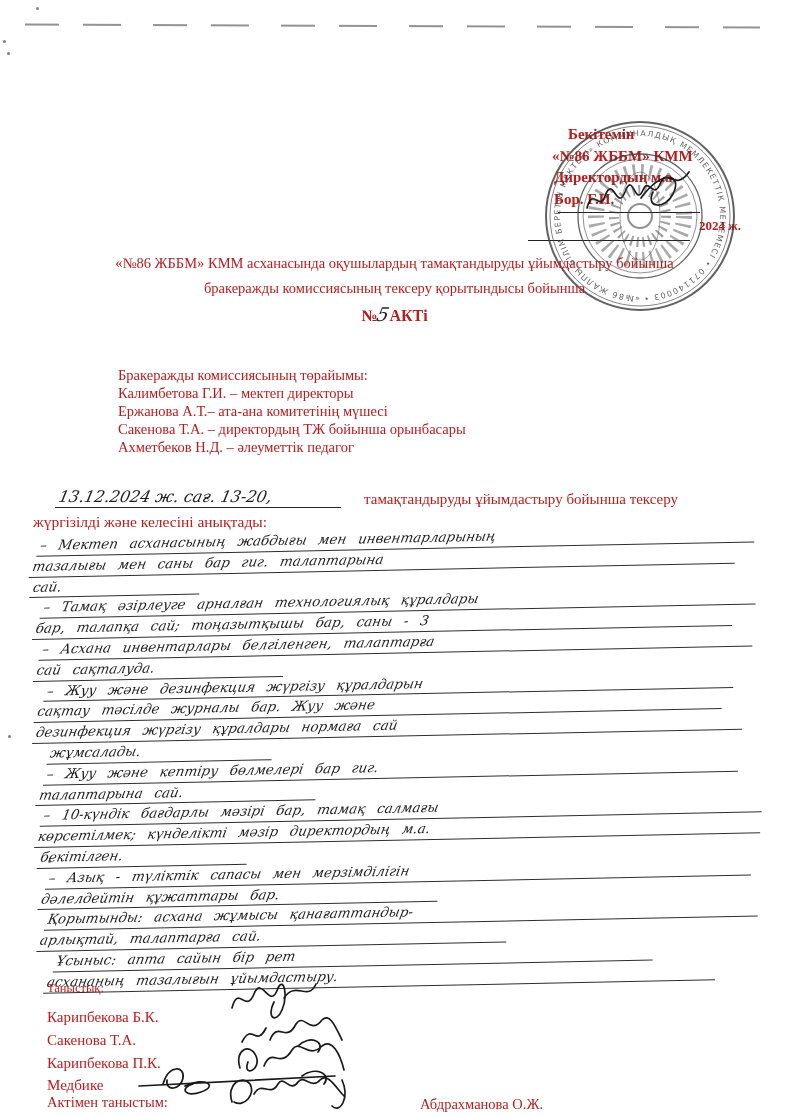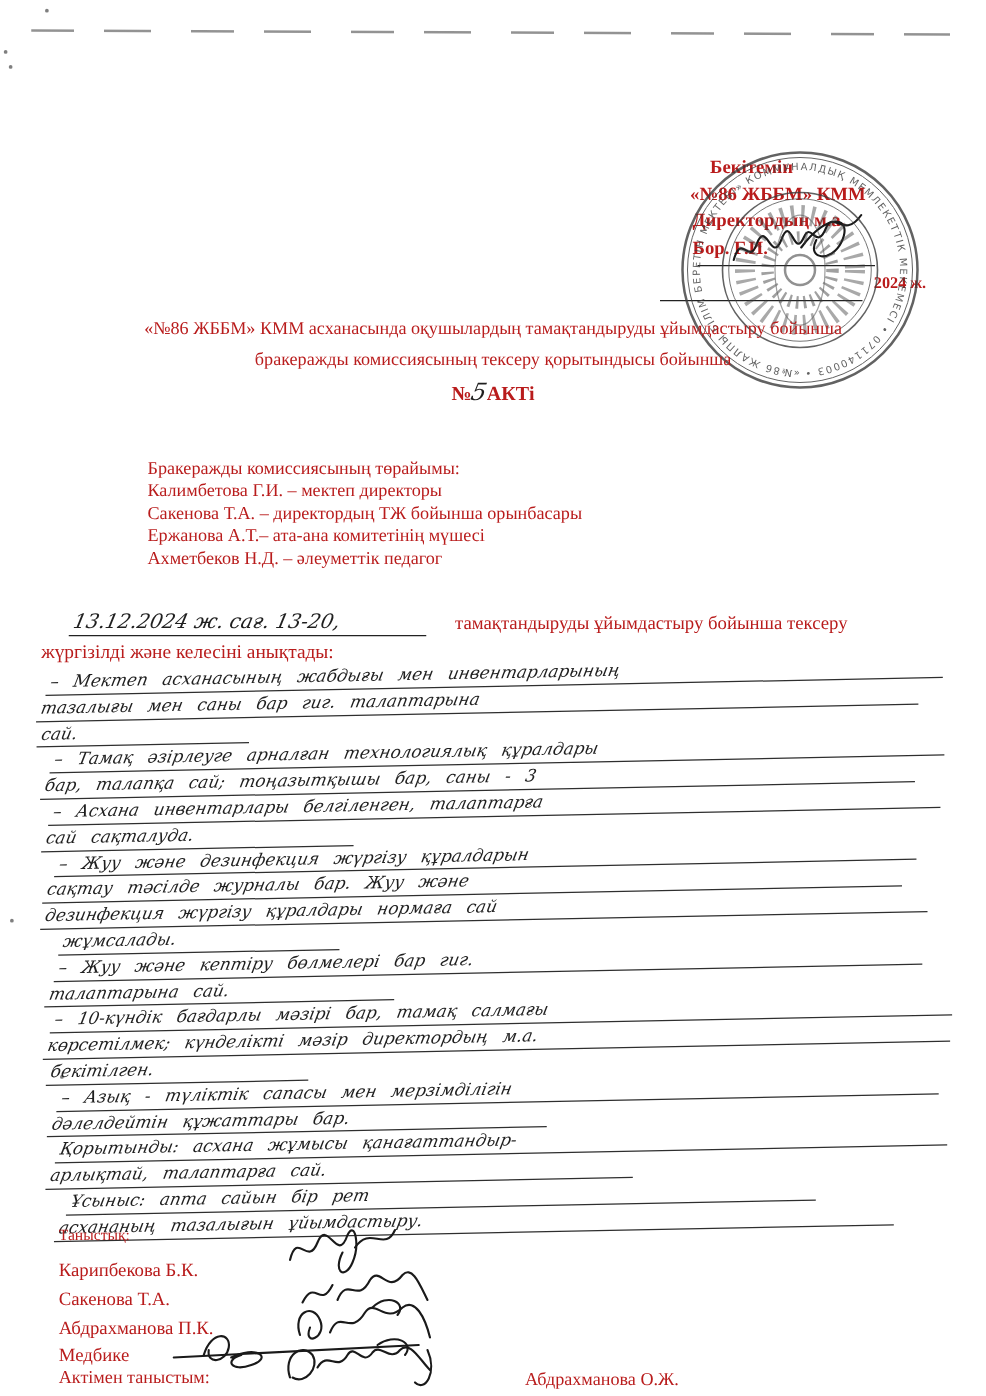--- a/index.html
+++ b/index.html
@@ -80,22 +80,22 @@
 
   <div class="abs center" style="left:0;top:303px;font-size:16px;">
     <span class="serif b">№</span><span class="hw" style="font-size:19px;">5</span><span class="serif b">АКТі</span>
     
   </div>
 
 
   <div class="abs" style="left:118px;top:366px;">
     <div class="com-line serif">Бракеражды комиссиясының төрайымы:</div>
     <div class="com-line serif">Калимбетова Г.И. – мектеп директоры</div>
+    <div class="com-line serif">Ержанова А.Т.– ата-ана комитетінің мүшесі</div>
     <div class="com-line serif">Сакенова Т.А.  – директордың ТЖ бойынша орынбасары</div>
-    <div class="com-line serif">Ержанова А.Т.– ата-ана комитетінің мүшесі</div>
     <div class="com-line serif">Ахметбеков Н.Д. – әлеуметтік педагог</div>
   </div>
 
   <div class="abs" style="left:55px;top:487px;">
     <span class="dateline" style="display:inline-block;"><span class="hw">13.12.2024 ж.   сағ. 13-20,</span></span>
   </div>
   <div class="abs serif" style="left:364px;top:491px;font-size:15px;">тамақтандыруды ұйымдастыру бойынша тексеру</div>
   <div class="abs serif" style="left:33px;top:513px;font-size:15.5px;">жүргізілді және келесіні анықтады:</div>
 
   <div id="findings" class="abs">
@@ -121,21 +121,21 @@
     <div class="f-line" style="margin-left:0;width:470px;"><span class="hw">арлықтай, талаптарға сай.</span></div>
     <div class="f-line" style="margin-left:16px;width:600px;"><span class="hw">Ұсыныс: апта сайын бір рет</span></div>
     <div class="f-line" style="margin-left:6px;width:672px;"><span class="hw">асхананың тазалығын ұйымдастыру.</span></div>
   </div>
 
   <div class="abs serif" style="left:47px;top:981px;font-size:12.5px;">Таныстық:</div>
 
   <div class="abs" style="left:47px;top:1006px;line-height:22.8px;font-size:15px;">
     <div class="serif">Карипбекова Б.К.</div>
     <div class="serif">Сакенова Т.А.</div>
-    <div class="serif">Абдрахманова П.К.</div>
+    <div class="serif">Карипбекова П.К.</div>
     <div class="serif">Медбике</div>
   </div>
 
   <svg class="abs" style="left:226px;top:974px;" width="96" height="52" viewBox="0 0 96 52">
     <path class="ink" d="M6,34 C12,10 20,40 28,20 S44,38 52,14 C58,2 62,22 56,36 C50,50 40,44 48,28"></path>
     <path class="ink" d="M58,24 C70,6 82,28 90,10"></path>
   </svg>
   <svg class="abs" style="left:238px;top:1012px;" width="108" height="44" viewBox="0 0 108 44">
     <path class="ink" d="M4,30 C14,10 18,36 28,16 M32,28 C40,8 48,32 58,12 C66,0 72,24 84,8 C92,0 98,16 104,28"></path>
     <path class="ink" d="M60,34 C72,22 88,30 80,40"></path>

